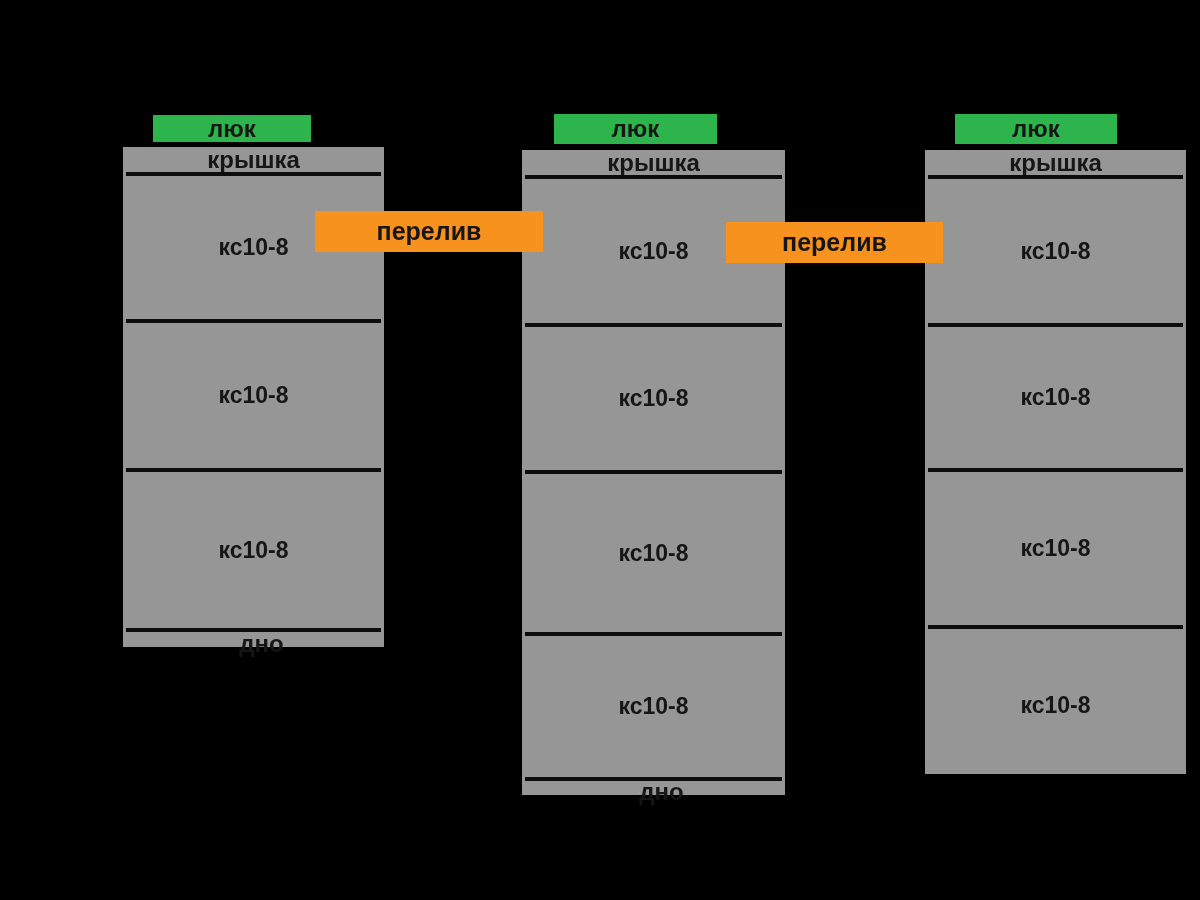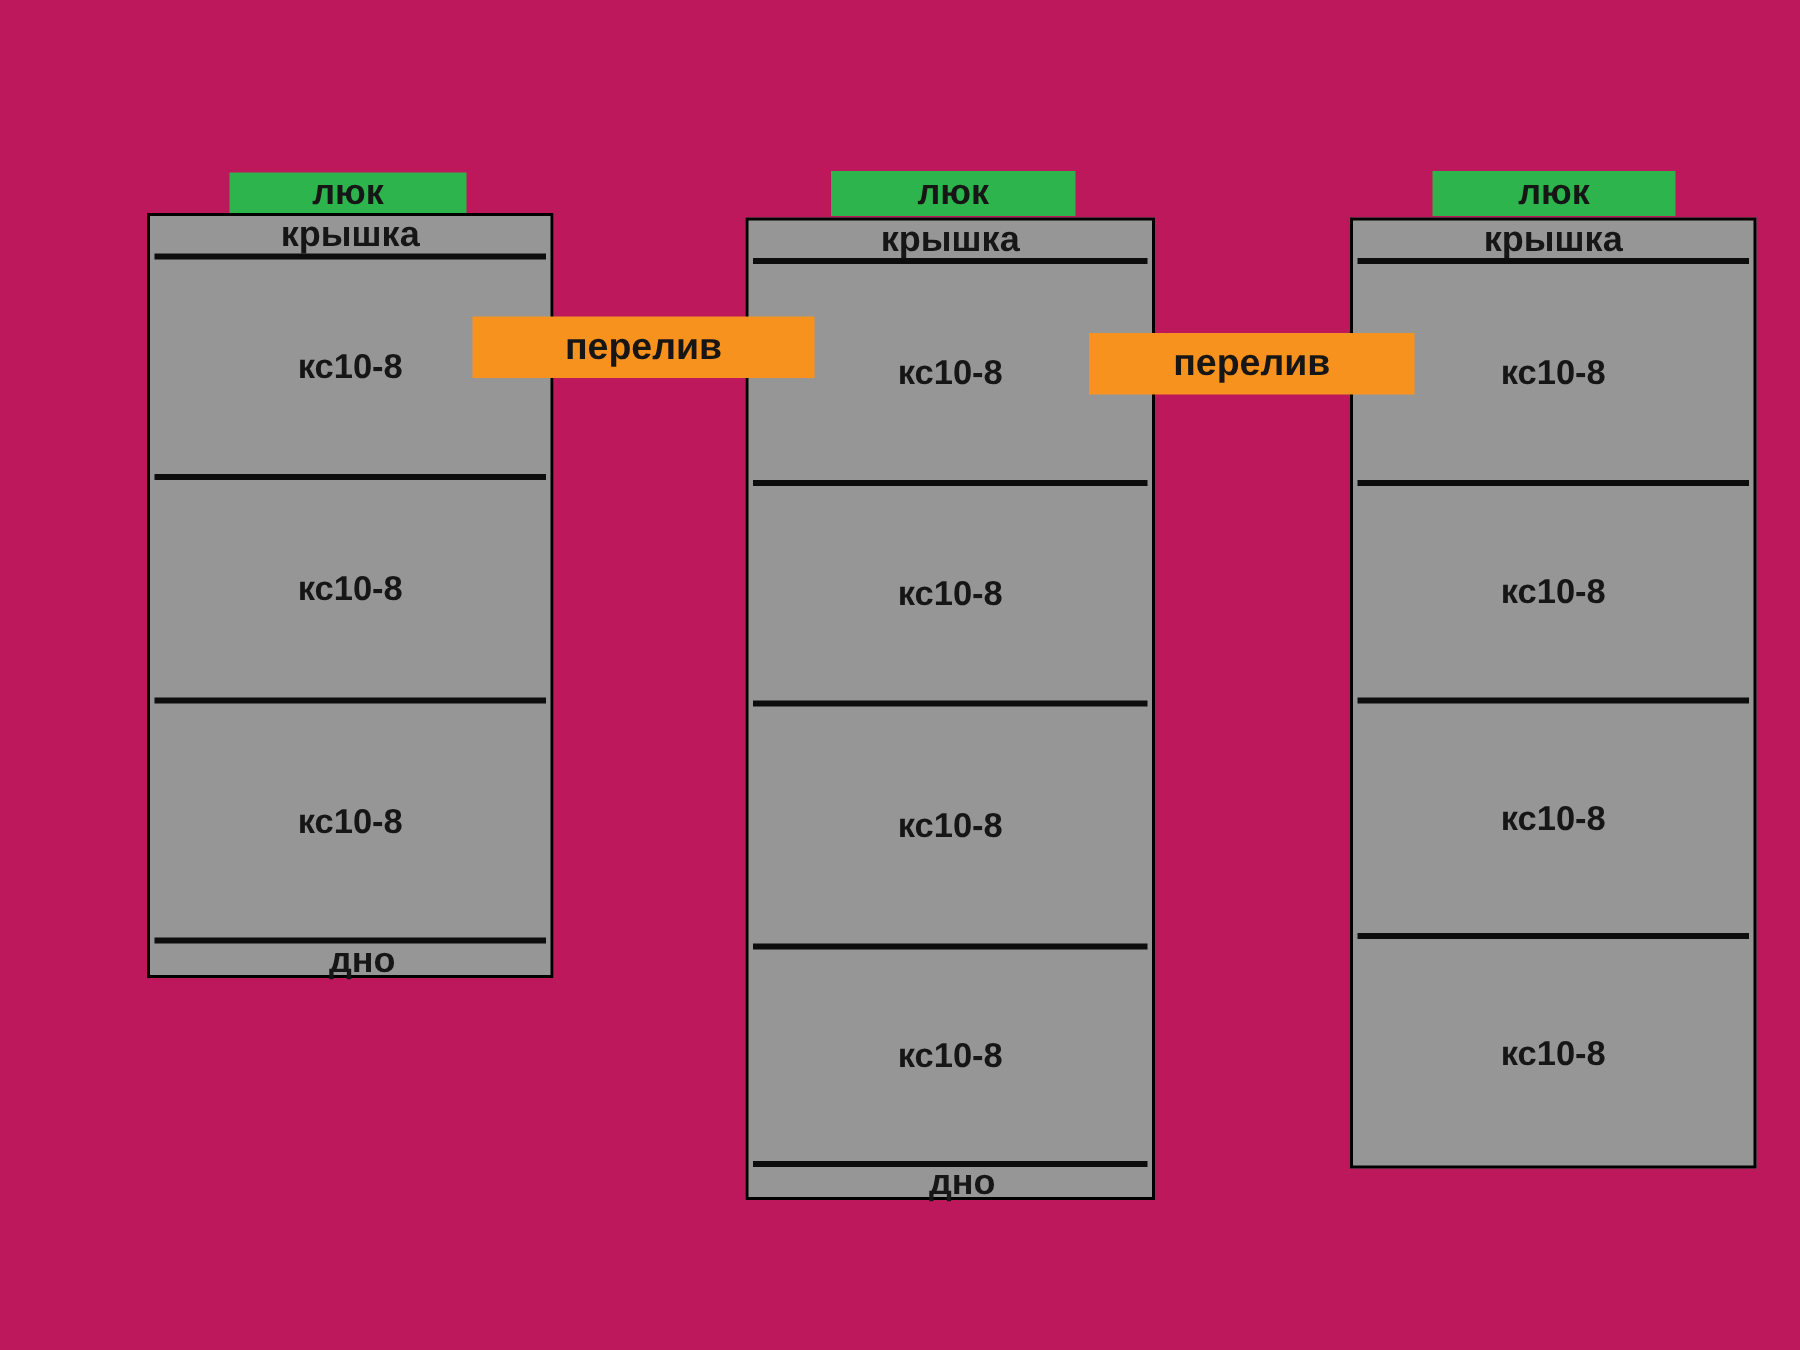--- a/index.html
+++ b/index.html
@@ -1,28 +1,29 @@
 <!DOCTYPE html>
 <html><head>
 <meta charset="utf-8">
 <style>
   * { margin: 0; padding: 0; box-sizing: border-box; }
   html, body { width: 1200px; height: 900px; background: #ffffff; overflow: hidden; }
   .canvas {
     position: relative;
     width: 1200px; height: 900px;
-    background: #be185d;
+    background: #000000;
     font-family: "Liberation Sans", "DejaVu Sans", sans-serif;
     font-weight: 700;
     color: #161616;
   }
   .well {
     position: absolute;
     background: #969696;
-    border: 2px solid #000000;
+    border: 5px solid #000000;
+    margin-left: 20px;
   }
   .cover {
     position: absolute; left: 0; right: 0; top: 0;
     height: 26px; line-height: 26px;
     text-align: center; font-size: 24px;
   }
   .divider {
     position: absolute; left: 3px; right: 3px; height: 4px;
     background: #0d0d0d;
   }

